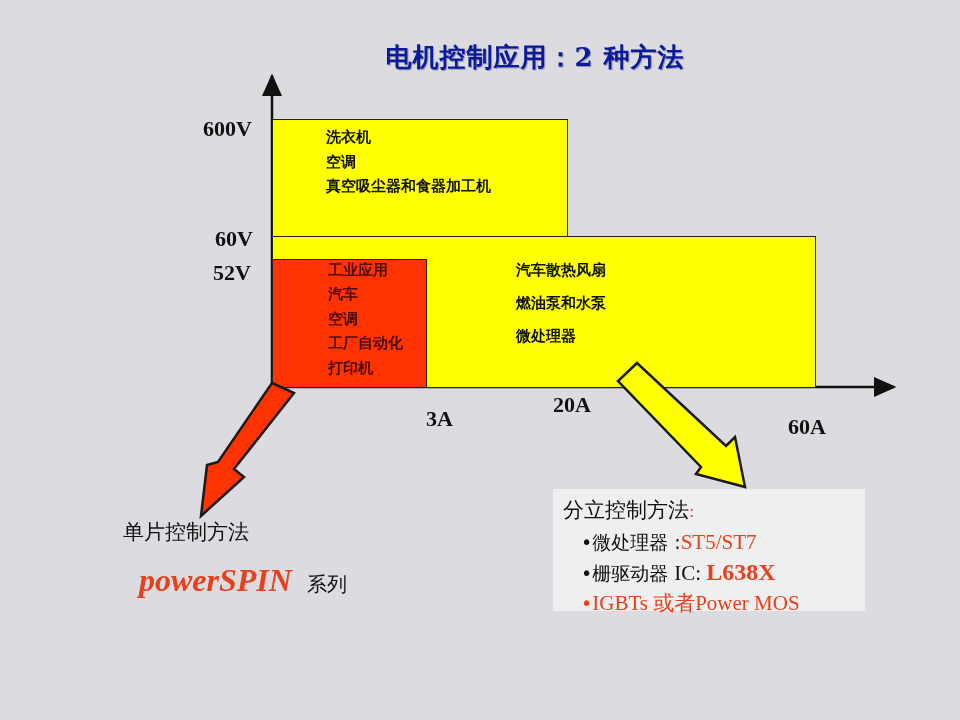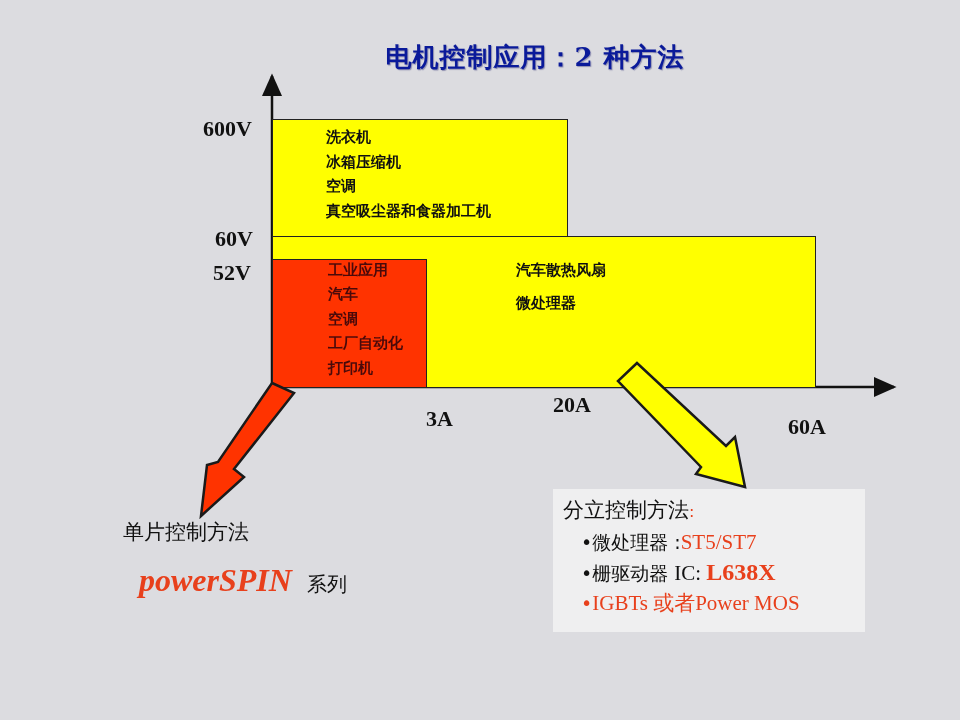--- a/index.html
+++ b/index.html
@@ -45,21 +45,21 @@
     .single-title {
       font-size: 21px; color: #111; font-family: "DejaVu Sans", sans-serif;
     }
     .single-line { margin-top: 16px; padding-left: 16px; white-space: nowrap; }
     .powerspin {
       font-family: "Liberation Serif", serif;
       font-style: italic; font-weight: bold; font-size: 32px; color: #e8401c;
     }
     .series { font-size: 20px; color: #111; margin-left: 10px; }
     .discrete {
-      position: absolute; left: 553px; top: 489px; width: 312px; height: 143px;
+      position: absolute; left: 553px; top: 489px; width: 312px; height: 122px;
       background: #efeff0; padding: 6px 0 0 10px;
     }
     .discrete-title { font-size: 21px; color: #111; line-height: 30px; }
     .discrete-title .colon { color: #e8401c; font-size: 16px; }
     .d-item { font-size: 19px; color: #111; line-height: 30px; padding-left: 18px; white-space: nowrap; }
     .d-item .ser { font-family: "Liberation Serif", serif; font-size: 21px; }
     .d-item .red { color: #e8401c; }
     .d-item .big { font-family: "Liberation Serif", serif; font-weight: bold; font-size: 24px; color: #e8401c; }
     .d-item.allred { color: #e8401c; }
   </style>
@@ -89,35 +89,35 @@
 <div class="alabel" style="left:788px; top:414px;">60A</div>
 
 <div class="box box-yellow" style="left:272px; top:119px; width:296px; height:120px;"></div>
 
 <div class="box box-yellow" style="left:272px; top:236px; width:544px; height:152px;"></div>
 
 <div class="box box-red" style="left:272px; top:259px; width:155px; height:129px;"></div>
 
 <div class="box-text" style="left:278px; top:125px;">
   <div>洗衣机</div>
-  <div>冰箱压缩机</div>
   <div>空调</div>
   <div>真空吸尘器和食器加工机</div>
 </div>
 
 <div class="box-text dark" style="left:280px; top:258px; line-height:24.4px;">
   <div>工业应用</div>
   <div>汽车</div>
   <div>空调</div>
   <div>工厂自动化</div>
   <div>打印机</div>
 </div>
 
 <div class="box-text mid-list" style="left:468px; top:254px;">
   <div>汽车散热风扇</div>
+  <div>燃油泵和水泵</div>
   <div>微处理器</div>
 </div>
 
 <svg class="canvas" width="960" height="720" style="pointer-events:none;">
 
   <g>
     <polygon points="272,383 294,393 234,469 244,477 201,516 207,465 218,462" fill="#ff3300" stroke="#1a1a1a" stroke-width="2.5" stroke-linejoin="miter"></polygon>
   </g>
 
   <g>

